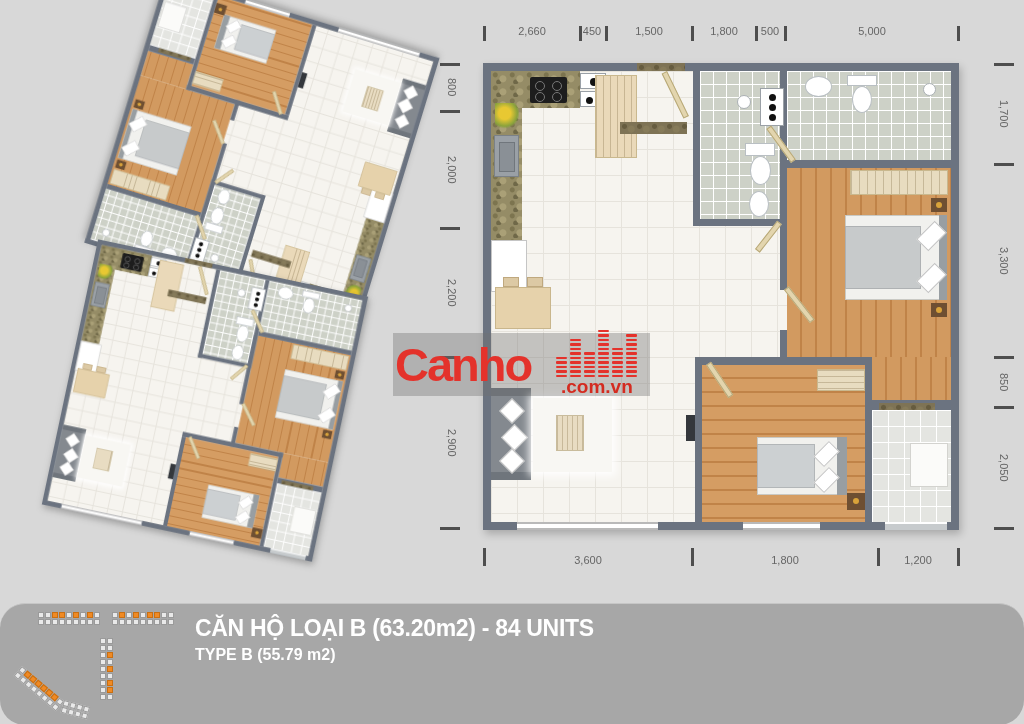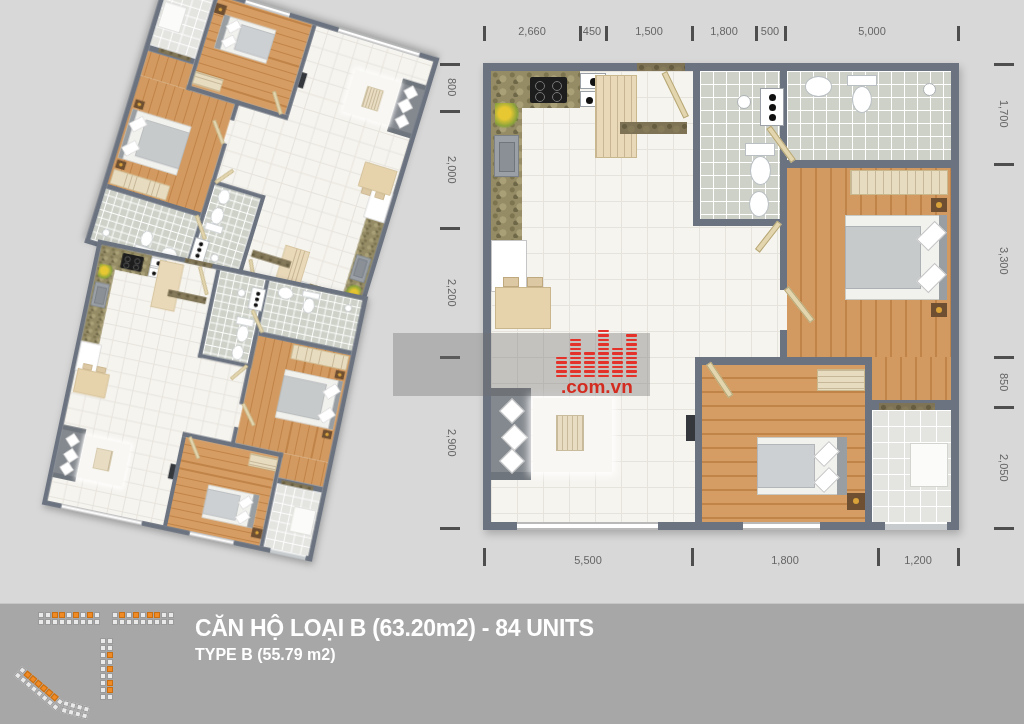--- a/index.html
+++ b/index.html
@@ -163,20 +163,21 @@
       <div class="a pillow" style="left:12px;top:14px;width:16px;height:16px;"></div>
       <div class="a pillow" style="left:14px;top:40px;width:17px;height:17px;"></div>
       <div class="a pillow" style="left:12px;top:64px;width:16px;height:16px;"></div>
     </div>
     <div class="a" style="left:50px;top:335px;width:79px;height:74px;background:#f8f7f3;box-shadow:0 0 8px 4px rgba(255,255,255,.9);"></div>
     <div class="a" style="left:73px;top:352px;width:28px;height:36px;background:#e8dcc2;border:1px solid #c9bc9c;box-sizing:border-box;background-image:repeating-linear-gradient(90deg,rgba(140,120,80,.35) 0 1px,transparent 1px 5px);"></div>
     <div class="a" style="left:203px;top:352px;width:9px;height:26px;background:#34373c;"></div>
   </div>
 
   <div class="a" id="wm" style="left:393px;top:333px;width:257px;height:63px;z-index:6;">
+    <span class="a logo-text" style="left:2px;top:8px;">Canho</span>
     <div class="a" id="logo-sky" style="left:163px;top:2px;width:88px;height:42px;display:flex;align-items:flex-end;gap:3px;">
         <div style="display: flex; flex-direction: column-reverse; gap: 2px;">
           <div style="width: 11px; height: 2.5px; background: rgb(228, 50, 43); border-radius: 1px;"></div>
           <div style="width: 11px; height: 2.5px; background: rgb(228, 50, 43); border-radius: 1px;"></div>
           <div style="width: 11px; height: 2.5px; background: rgb(228, 50, 43); border-radius: 1px;"></div>
           <div style="width: 11px; height: 2.5px; background: rgb(228, 50, 43); border-radius: 1px;"></div>
           <div style="width: 11px; height: 2.5px; background: rgb(228, 50, 43); border-radius: 1px;"></div>
         </div>
         <div style="display: flex; flex-direction: column-reverse; gap: 2px;">
           <div style="width: 11px; height: 2.5px; background: rgb(228, 50, 43); border-radius: 1px;"></div>
@@ -235,35 +236,35 @@
     <span class="a logo-suffix" style="left:168px;top:44px;">.com.vn</span>
   </div>
 
   <span class="a dimlabel" style="left:510px;top:25px;width:44px;">2,660</span>
   <span class="a dimlabel" style="left:570px;top:25px;width:44px;">450</span>
   <span class="a dimlabel" style="left:627px;top:25px;width:44px;">1,500</span>
   <span class="a dimlabel" style="left:702px;top:25px;width:44px;">1,800</span>
   <span class="a dimlabel" style="left:748px;top:25px;width:44px;">500</span>
   <span class="a dimlabel" style="left:850px;top:25px;width:44px;">5,000</span>
 
-  <span class="a dimlabel" style="left:566px;top:554px;width:44px;">5,500</span>
+  <span class="a dimlabel" style="left:566px;top:554px;width:44px;">3,600</span>
   <span class="a dimlabel" style="left:763px;top:554px;width:44px;">1,800</span>
   <span class="a dimlabel" style="left:896px;top:554px;width:44px;">1,200</span>
 
   <span class="a dimlabel vlabel" style="left:446px;top:57px;height:60px;">800</span>
   <span class="a dimlabel vlabel" style="left:446px;top:140px;height:60px;">2,000</span>
   <span class="a dimlabel vlabel" style="left:446px;top:263px;height:60px;">2,200</span>
   <span class="a dimlabel vlabel" style="left:446px;top:413px;height:60px;">2,900</span>
 
   <span class="a dimlabel vlabel" style="left:998px;top:84px;height:60px;">1,700</span>
   <span class="a dimlabel vlabel" style="left:998px;top:231px;height:60px;">3,300</span>
   <span class="a dimlabel vlabel" style="left:998px;top:352px;height:60px;">850</span>
   <span class="a dimlabel vlabel" style="left:998px;top:438px;height:60px;">2,050</span>
 
-  <div class="a" id="band" style="left:0;top:603px;width:1024px;height:121px;z-index:4;">
+  <div class="a" id="band" style="left:0;top:603px;width:1024px;height:121px;z-index:4;border-radius:25px;">
     <span class="a t1" style="left:195px;top:11px;">CĂN HỘ LOẠI B (63.20m2) - 84 UNITS</span>
     <span class="a t2" style="left:195px;top:42px;">TYPE B (55.79 m2)</span>
     <div class="a" id="legend" style="left:0;top:0;width:190px;height:121px;">
         <div class="a lg-grid" style="left: 38px; top: 8px; width: 63px; transform: rotate(0deg); transform-origin: left top;"><span class="lg-cell" style="margin: 0px 1px 1px 0px;"></span><span class="lg-cell" style="margin: 0px 1px 1px 0px;"></span><span class="lg-cell on" style="margin: 0px 1px 1px 0px;"></span><span class="lg-cell on" style="margin: 0px 1px 1px 0px;"></span><span class="lg-cell" style="margin: 0px 1px 1px 0px;"></span><span class="lg-cell on" style="margin: 0px 1px 1px 0px;"></span><span class="lg-cell" style="margin: 0px 1px 1px 0px;"></span><span class="lg-cell on" style="margin: 0px 1px 1px 0px;"></span><span class="lg-cell" style="margin: 0px 1px 1px 0px;"></span><span class="lg-cell" style="margin: 0px 1px 1px 0px;"></span><span class="lg-cell" style="margin: 0px 1px 1px 0px;"></span><span class="lg-cell" style="margin: 0px 1px 1px 0px;"></span><span class="lg-cell" style="margin: 0px 1px 1px 0px;"></span><span class="lg-cell" style="margin: 0px 1px 1px 0px;"></span><span class="lg-cell" style="margin: 0px 1px 1px 0px;"></span><span class="lg-cell" style="margin: 0px 1px 1px 0px;"></span><span class="lg-cell" style="margin: 0px 1px 1px 0px;"></span><span class="lg-cell" style="margin: 0px 1px 1px 0px;"></span></div>
         <div class="a lg-grid" style="left: 112px; top: 8px; width: 63px; transform: rotate(0deg); transform-origin: left top;"><span class="lg-cell" style="margin: 0px 1px 1px 0px;"></span><span class="lg-cell on" style="margin: 0px 1px 1px 0px;"></span><span class="lg-cell" style="margin: 0px 1px 1px 0px;"></span><span class="lg-cell on" style="margin: 0px 1px 1px 0px;"></span><span class="lg-cell" style="margin: 0px 1px 1px 0px;"></span><span class="lg-cell on" style="margin: 0px 1px 1px 0px;"></span><span class="lg-cell on" style="margin: 0px 1px 1px 0px;"></span><span class="lg-cell" style="margin: 0px 1px 1px 0px;"></span><span class="lg-cell" style="margin: 0px 1px 1px 0px;"></span><span class="lg-cell" style="margin: 0px 1px 1px 0px;"></span><span class="lg-cell" style="margin: 0px 1px 1px 0px;"></span><span class="lg-cell" style="margin: 0px 1px 1px 0px;"></span><span class="lg-cell" style="margin: 0px 1px 1px 0px;"></span><span class="lg-cell" style="margin: 0px 1px 1px 0px;"></span><span class="lg-cell" style="margin: 0px 1px 1px 0px;"></span><span class="lg-cell" style="margin: 0px 1px 1px 0px;"></span><span class="lg-cell" style="margin: 0px 1px 1px 0px;"></span><span class="lg-cell" style="margin: 0px 1px 1px 0px;"></span></div>
         <div class="a lg-grid" style="left: 100px; top: 34px; width: 14px; transform: rotate(0deg); transform-origin: left top;"><span class="lg-cell" style="margin: 0px 1px 1px 0px;"></span><span class="lg-cell" style="margin: 0px 1px 1px 0px;"></span><span class="lg-cell" style="margin: 0px 1px 1px 0px;"></span><span class="lg-cell" style="margin: 0px 1px 1px 0px;"></span><span class="lg-cell" style="margin: 0px 1px 1px 0px;"></span><span class="lg-cell on" style="margin: 0px 1px 1px 0px;"></span><span class="lg-cell" style="margin: 0px 1px 1px 0px;"></span><span class="lg-cell" style="margin: 0px 1px 1px 0px;"></span><span class="lg-cell" style="margin: 0px 1px 1px 0px;"></span><span class="lg-cell on" style="margin: 0px 1px 1px 0px;"></span><span class="lg-cell" style="margin: 0px 1px 1px 0px;"></span><span class="lg-cell" style="margin: 0px 1px 1px 0px;"></span><span class="lg-cell" style="margin: 0px 1px 1px 0px;"></span><span class="lg-cell on" style="margin: 0px 1px 1px 0px;"></span><span class="lg-cell" style="margin: 0px 1px 1px 0px;"></span><span class="lg-cell on" style="margin: 0px 1px 1px 0px;"></span><span class="lg-cell" style="margin: 0px 1px 1px 0px;"></span><span class="lg-cell" style="margin: 0px 1px 1px 0px;"></span></div>
         <div class="a lg-grid" style="left: 22px; top: 62px; width: 56px; transform: rotate(40deg); transform-origin: left top;"><span class="lg-cell" style="margin: 0px 1px 1px 0px;"></span><span class="lg-cell on" style="margin: 0px 1px 1px 0px;"></span><span class="lg-cell on" style="margin: 0px 1px 1px 0px;"></span><span class="lg-cell on" style="margin: 0px 1px 1px 0px;"></span><span class="lg-cell on" style="margin: 0px 1px 1px 0px;"></span><span class="lg-cell on" style="margin: 0px 1px 1px 0px;"></span><span class="lg-cell on" style="margin: 0px 1px 1px 0px;"></span><span class="lg-cell" style="margin: 0px 1px 1px 0px;"></span><span class="lg-cell" style="margin: 0px 1px 1px 0px;"></span><span class="lg-cell" style="margin: 0px 1px 1px 0px;"></span><span class="lg-cell" style="margin: 0px 1px 1px 0px;"></span><span class="lg-cell" style="margin: 0px 1px 1px 0px;"></span><span class="lg-cell" style="margin: 0px 1px 1px 0px;"></span><span class="lg-cell" style="margin: 0px 1px 1px 0px;"></span><span class="lg-cell" style="margin: 0px 1px 1px 0px;"></span><span class="lg-cell" style="margin: 0px 1px 1px 0px;"></span></div>
         <div class="a lg-grid" style="left: 64px; top: 96px; width: 28px; transform: rotate(15deg); transform-origin: left top;"><span class="lg-cell" style="margin: 0px 1px 1px 0px;"></span><span class="lg-cell" style="margin: 0px 1px 1px 0px;"></span><span class="lg-cell" style="margin: 0px 1px 1px 0px;"></span><span class="lg-cell" style="margin: 0px 1px 1px 0px;"></span><span class="lg-cell" style="margin: 0px 1px 1px 0px;"></span><span class="lg-cell" style="margin: 0px 1px 1px 0px;"></span><span class="lg-cell" style="margin: 0px 1px 1px 0px;"></span><span class="lg-cell" style="margin: 0px 1px 1px 0px;"></span></div>
       </div>
   </div>

